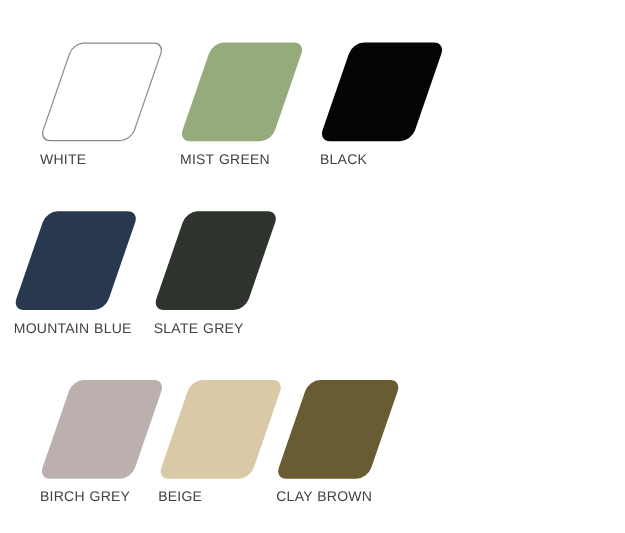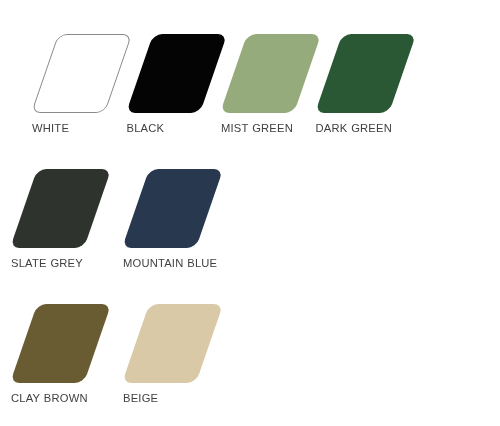--- a/index.html
+++ b/index.html
@@ -66,49 +66,49 @@
 <body>
 
 <div id="palette">
 
   <div class="swatch-row">
     <div class="swatch-cell col-offset">
       <div class="swatch-shape outlined" style="background: rgb(255, 255, 255);"></div>
       <div class="swatch-label">WHITE</div>
     </div>
     <div class="swatch-cell">
-      <div class="swatch-shape" style="background: rgb(4, 4, 4);"></div>
-      <div class="swatch-label">BLACK</div>
-    </div>
-    <div class="swatch-cell">
       <div class="swatch-shape" style="background: rgb(150, 171, 124);"></div>
       <div class="swatch-label">MIST GREEN</div>
     </div>
     <div class="swatch-cell">
-      <div class="swatch-shape" style="background: rgb(42, 88, 52);"></div>
-      <div class="swatch-label">DARK GREEN</div>
+      <div class="swatch-shape" style="background: rgb(4, 4, 4);"></div>
+      <div class="swatch-label">BLACK</div>
     </div>
   </div>
 
   <div class="swatch-row">
     <div class="swatch-cell">
+      <div class="swatch-shape" style="background: rgb(39, 56, 79);"></div>
+      <div class="swatch-label">MOUNTAIN BLUE</div>
+    </div>
+    <div class="swatch-cell">
       <div class="swatch-shape" style="background: rgb(46, 52, 45);"></div>
       <div class="swatch-label">SLATE GREY</div>
-    </div>
-    <div class="swatch-cell">
-      <div class="swatch-shape" style="background: rgb(39, 56, 79);"></div>
-      <div class="swatch-label">MOUNTAIN BLUE</div>
     </div>
   </div>
 
   <div class="swatch-row">
-    <div class="swatch-cell">
-      <div class="swatch-shape" style="background: rgb(106, 92, 50);"></div>
-      <div class="swatch-label">CLAY BROWN</div>
+    <div class="swatch-cell col-offset">
+      <div class="swatch-shape" style="background: rgb(187, 176, 173);"></div>
+      <div class="swatch-label">BIRCH GREY</div>
     </div>
     <div class="swatch-cell">
       <div class="swatch-shape" style="background: rgb(217, 201, 166);"></div>
       <div class="swatch-label">BEIGE</div>
+    </div>
+    <div class="swatch-cell">
+      <div class="swatch-shape" style="background: rgb(106, 92, 50);"></div>
+      <div class="swatch-label">CLAY BROWN</div>
     </div>
     <div class="swatch-cell"></div>
   </div>
 
 </div>
 
 </body></html>

